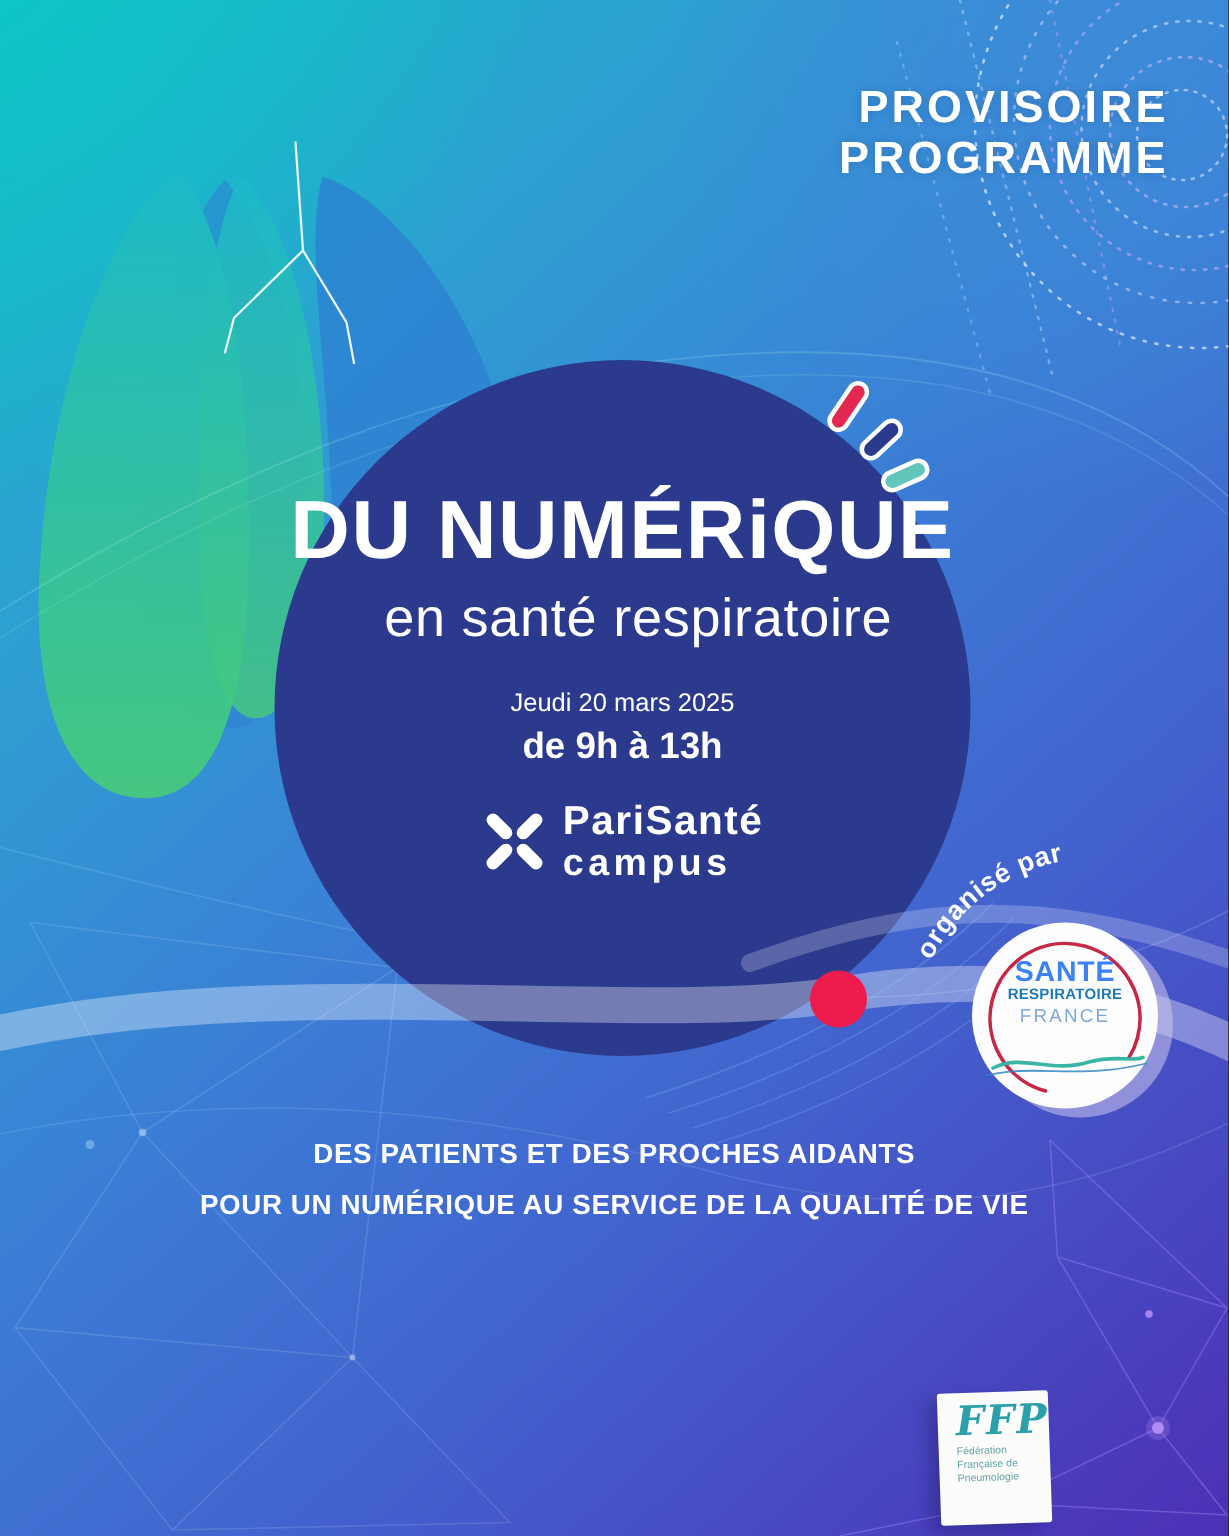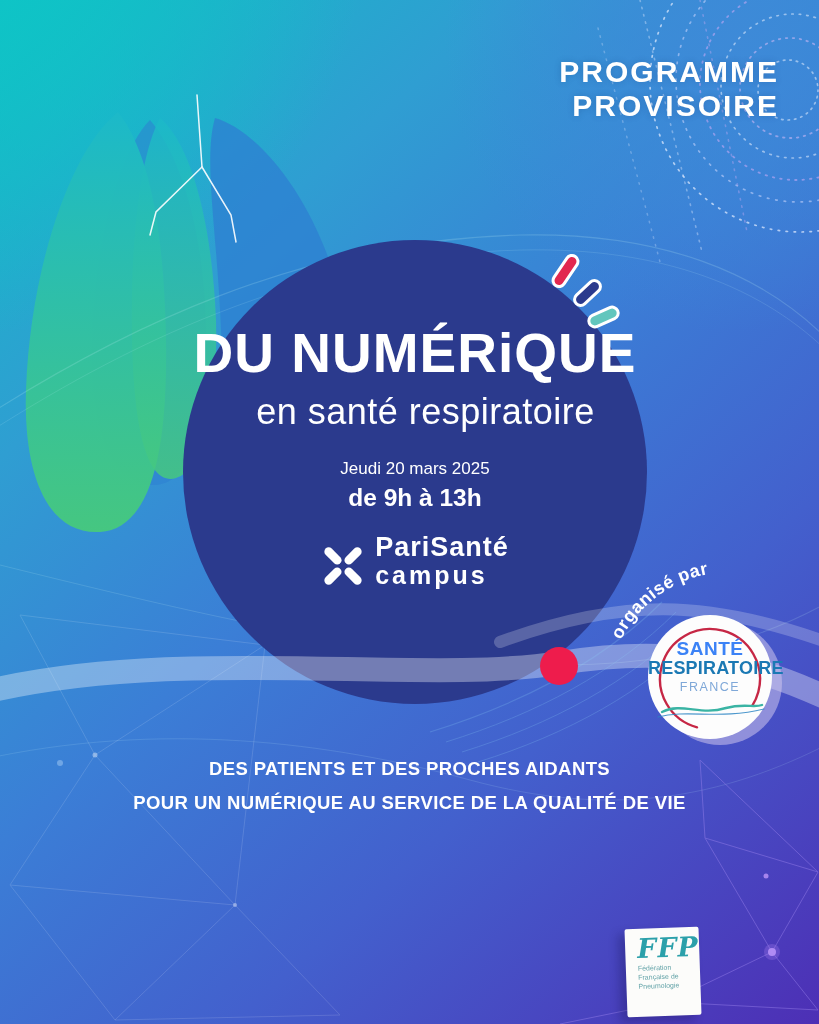--- a/index.html
+++ b/index.html
@@ -24,21 +24,21 @@
 
   .main-circle{
     position:absolute;left:183px;top:240px;width:464px;height:464px;border-radius:50%;
     background:#2b3a8d;z-index:2;text-align:center;box-sizing:border-box;padding-top:84px;
   }
   .title1{font-size:55px;font-weight:bold;letter-spacing:3px;line-height:1.0;}
   .title2{font-size:55px;font-weight:bold;letter-spacing:1px;line-height:1.08;}
   .subtitle{font-size:36px;font-weight:500;letter-spacing:.5px;margin-top:8px;margin-left:21px;}
   .date-line{font-size:17px;font-weight:normal;margin-top:26px;}
   .time-line{font-size:24.5px;font-weight:bold;margin-top:5px;}
-  .venue{display:flex;justify-content:center;align-items:flex-end;gap:10px;margin-top:22px;}
+  .venue{display:flex;justify-content:center;align-items:center;gap:10px;margin-top:22px;}
   .venue-text{text-align:left;}
   .venue-l1{font-size:27px;font-weight:bold;letter-spacing:1px;line-height:1;}
   .venue-l2{font-size:25px;font-weight:bold;letter-spacing:3px;line-height:1;margin-top:2px;}
 
   .tick{position:absolute;z-index:4;border:3px solid #fff;border-radius:8px;}
   .tick-red{left:558px;top:252px;width:9px;height:32px;background:#e22850;transform:rotate(34deg);}
   .tick-navy{left:580px;top:276px;width:9px;height:28px;background:#2b3a8d;transform:rotate(47deg);}
   .tick-teal{left:596px;top:300px;width:9px;height:28px;background:#62c6bd;transform:rotate(66deg);}
 
   .red-dot{position:absolute;left:540px;top:647px;width:38px;height:38px;border-radius:50%;
@@ -46,21 +46,21 @@
 
   .org-arc{position:absolute;left:598px;top:556px;z-index:5;}
 
   .badge{
     position:absolute;left:648px;top:615px;width:124px;height:124px;border-radius:50%;
     background:#fdfdfd;z-index:5;text-align:center;
     box-shadow:10px 6px 0 0 rgba(205,196,236,.55);
   }
   .badge-arc{position:absolute;inset:0;}
   .badge-l1{position:relative;font-size:19px;font-weight:bold;color:#3b82f6;letter-spacing:.5px;padding-top:24px;line-height:1;}
-  .badge-l2{position:relative;font-size:18px;font-weight:bold;color:#1b79b4;letter-spacing:.2px;line-height:1.2;}
+  .badge-l2{position:relative;font-size:10px;font-weight:bold;color:#1b79b4;letter-spacing:.2px;line-height:1.2;}
   .badge-l3{position:relative;font-size:12.5px;font-weight:400;color:#7fa8d8;letter-spacing:1.5px;line-height:1.25;}
 
   .tagline{position:absolute;left:0;right:0;top:752px;z-index:2;text-align:center;
     font-size:18.5px;font-weight:bold;letter-spacing:.4px;line-height:34px;}
 
   .sponsor-note{position:absolute;left:90px;width:610px;top:956px;z-index:2;text-align:center;
     font-size:15px;font-weight:400;opacity:.96;}
 
   .ffp-box{
     position:absolute;left:626px;top:928px;width:74px;height:88px;background:#fcfcfa;z-index:6;
@@ -138,22 +138,22 @@
         <path d="M772,952 L668,1002 L818,1010 L772,952"></path>
         <path d="M818,872 L700,760 M668,1002 L560,1024"></path>
       </g>
       <circle cx="766" cy="876" r="2.5" fill="#b08cf2" stroke="none" opacity="0.9"></circle>
       <circle cx="772" cy="952" r="8" fill="#a77ef0" stroke="none" opacity="0.3"></circle>
       <circle cx="772" cy="952" r="4" fill="#b38ef5" stroke="none" opacity="0.95"></circle>
     </g>
   </svg>
 
   <div class="program-label">
+    <div>PROVISOIRE</div>
     <div>PROGRAMME</div>
-    <div>PROVISOIRE</div>
   </div>
 
   <div class="main-circle">
     <div class="title2">DU NUMÉRiQUE</div>
     <div class="subtitle">en santé respiratoire</div>
     <div class="date-line">Jeudi 20 mars 2025</div>
     <div class="time-line">de 9h à 13h</div>
     <div class="venue">
       <svg width="44" height="44" viewBox="0 0 46 46">
         <g stroke="#ffffff" stroke-width="9" stroke-linecap="round" fill="none">

